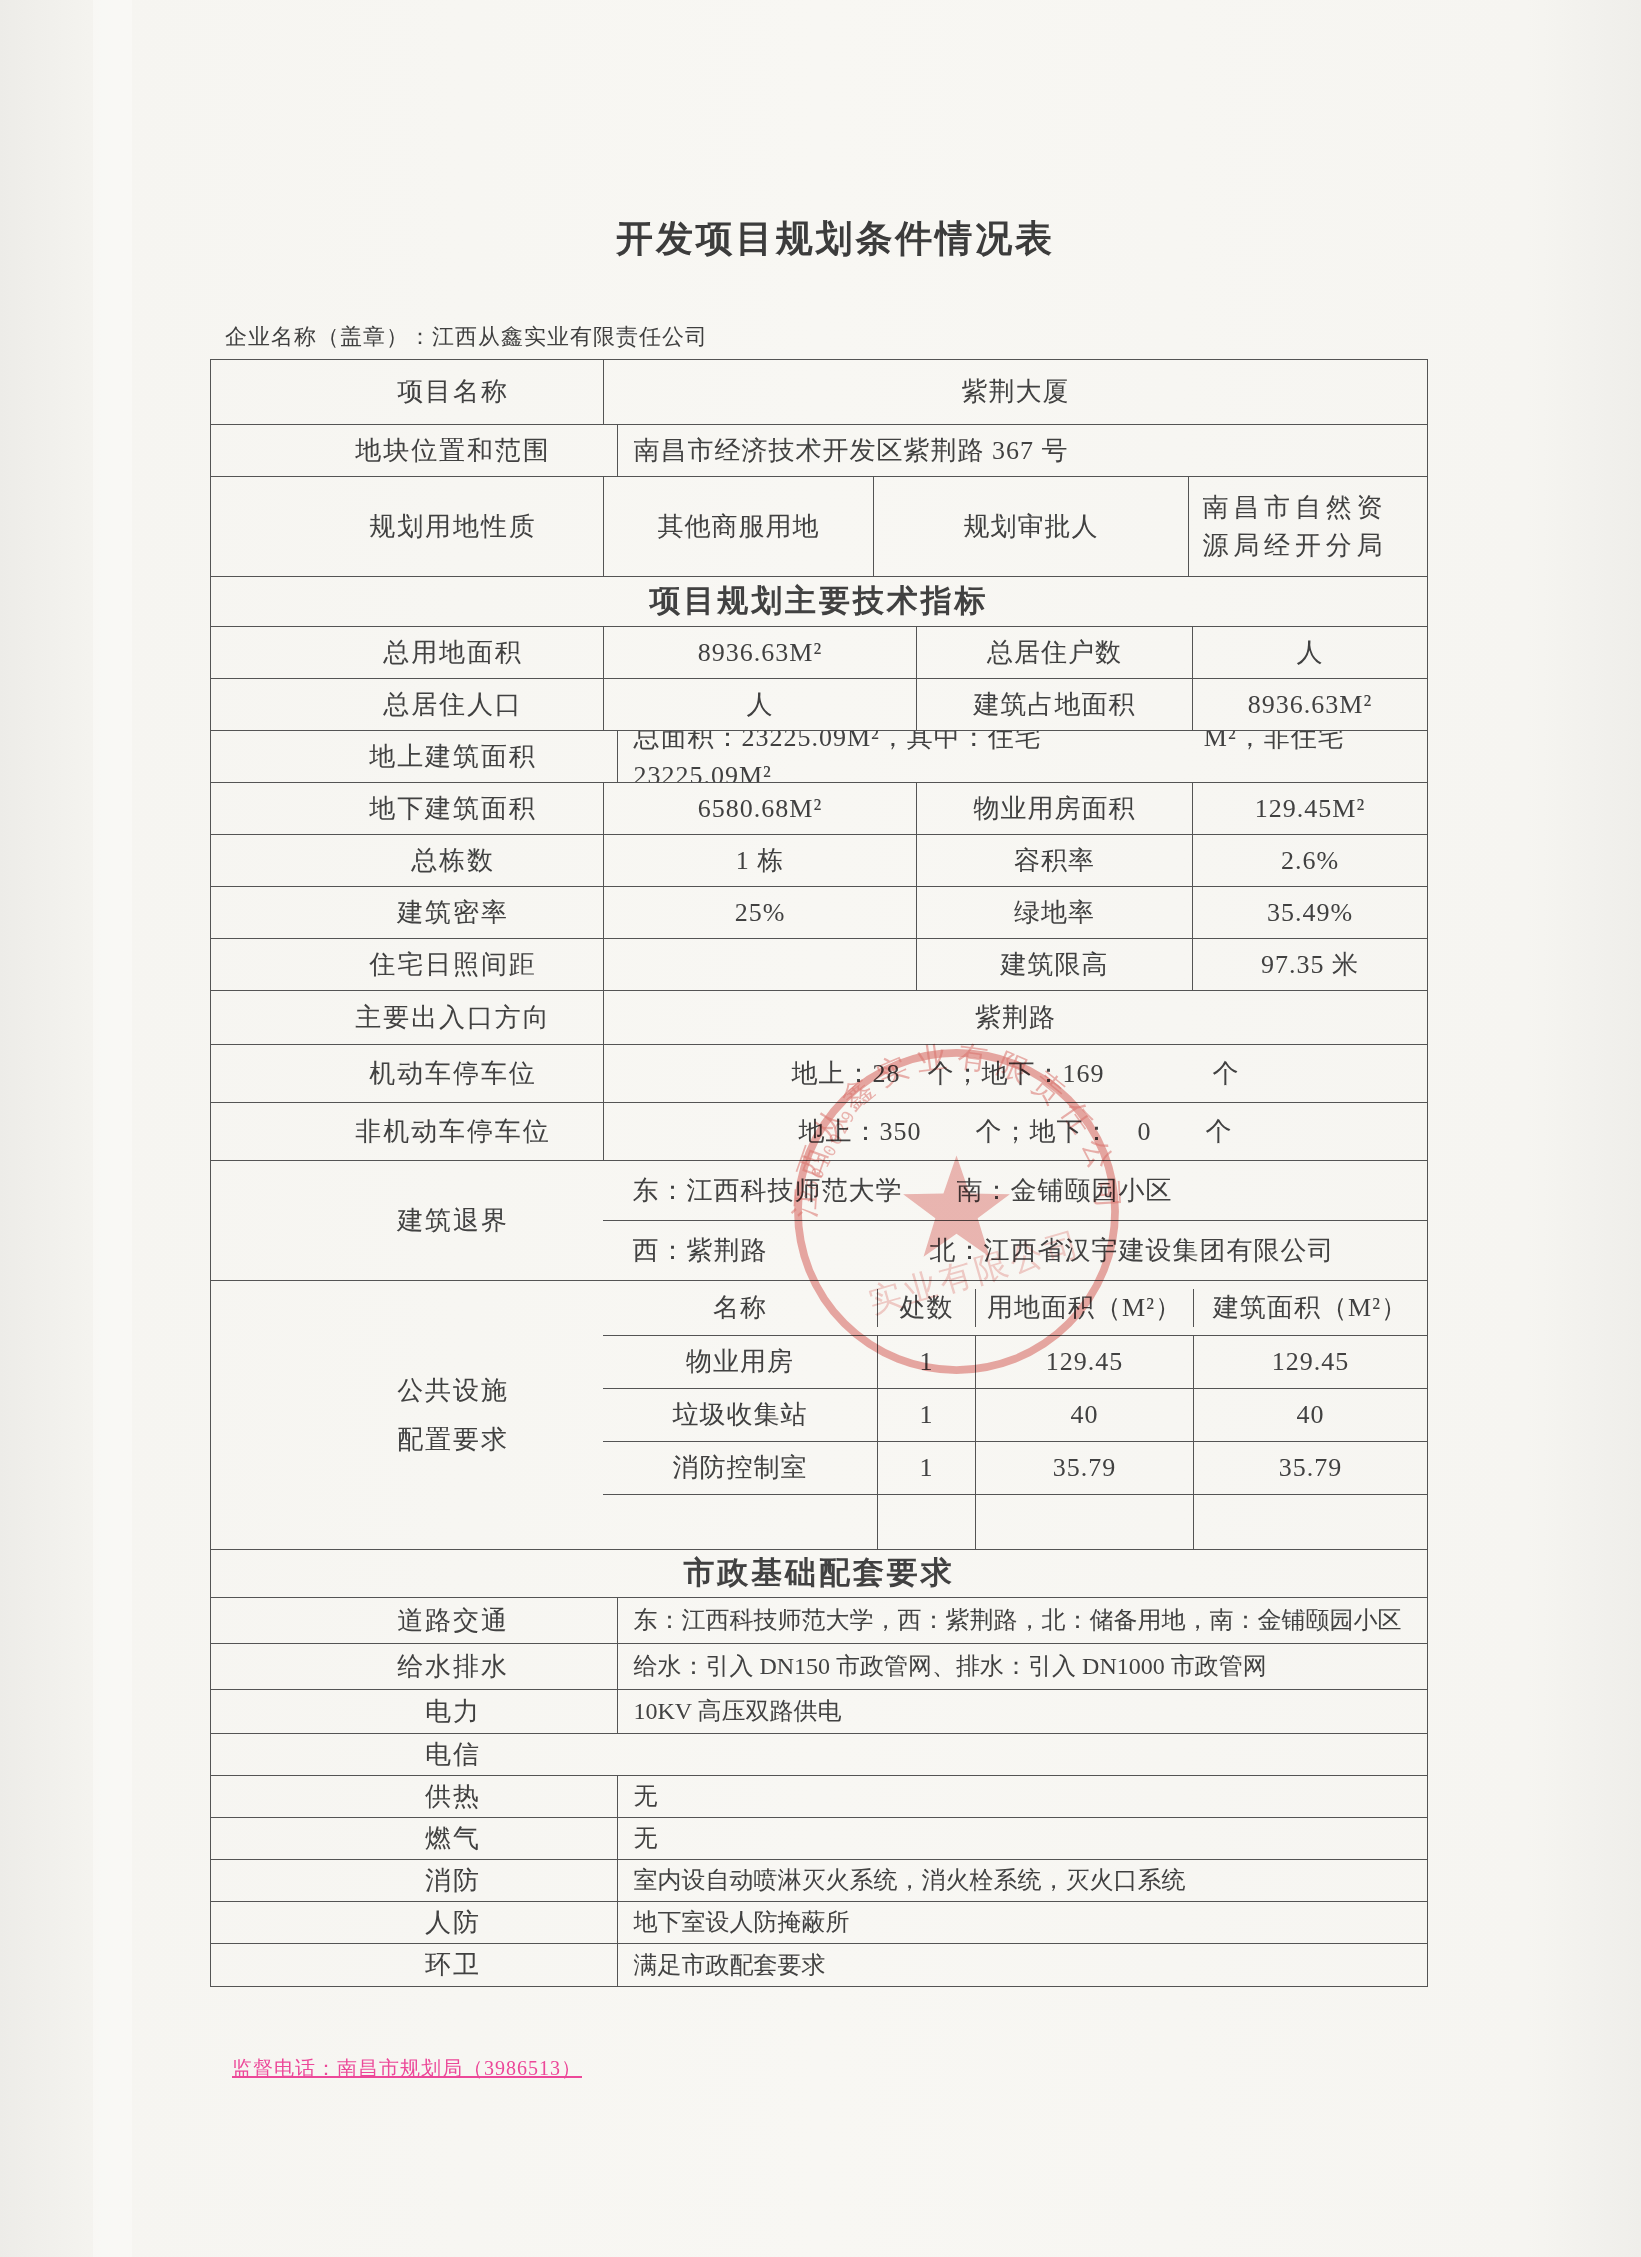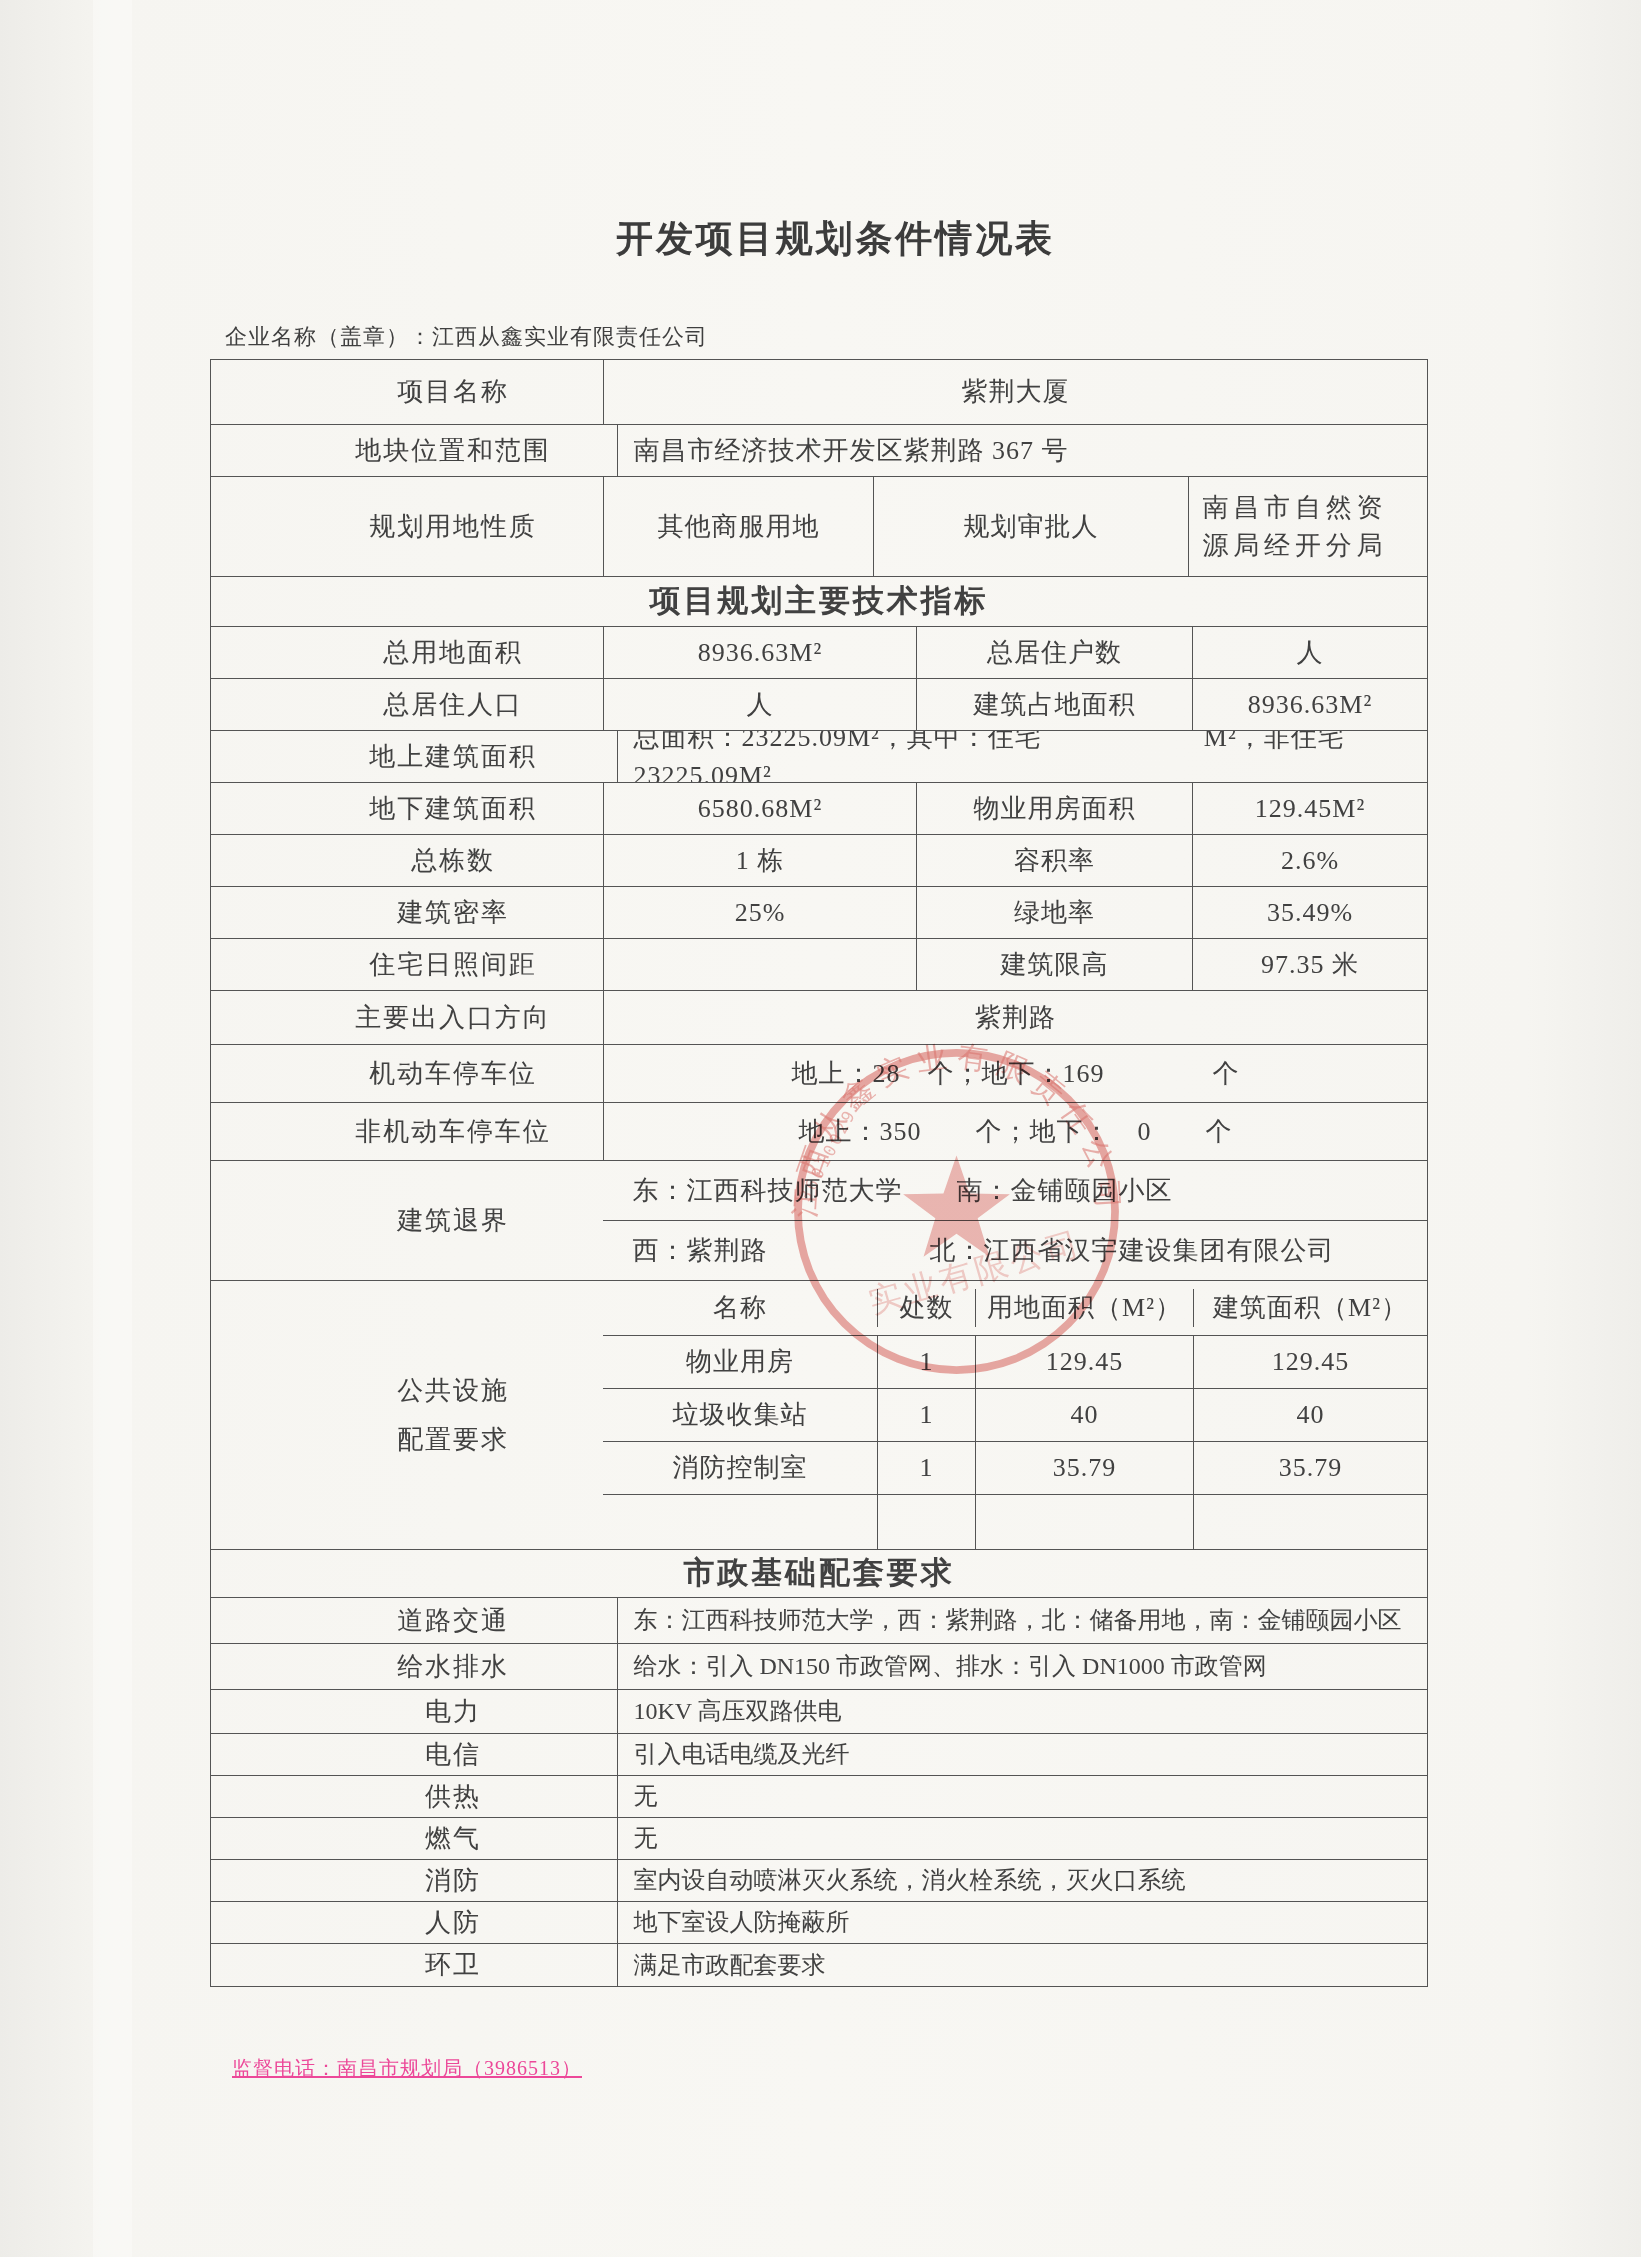--- a/index.html
+++ b/index.html
@@ -206,21 +206,20 @@
   <div class="row" style="height:46px">
     <div class="cell label">给水排水</div>
     <div class="cell c4 left muni-val">给水：引入 DN150 市政管网、排水：引入 DN1000 市政管网</div>
   </div>
   <div class="row" style="height:44px">
     <div class="cell label">电力</div>
     <div class="cell c4 left muni-val">10KV 高压双路供电</div>
   </div>
   <div class="row" style="height:42px">
     <div class="cell label">电信</div>
-    <div class="cell c4 left muni-val">引入电话电缆及光纤</div>
   </div>
   <div class="row" style="height:42px">
     <div class="cell label">供热</div>
     <div class="cell c4 left muni-val">无</div>
   </div>
   <div class="row" style="height:42px">
     <div class="cell label">燃气</div>
     <div class="cell c4 left muni-val">无</div>
   </div>
   <div class="row" style="height:42px">

